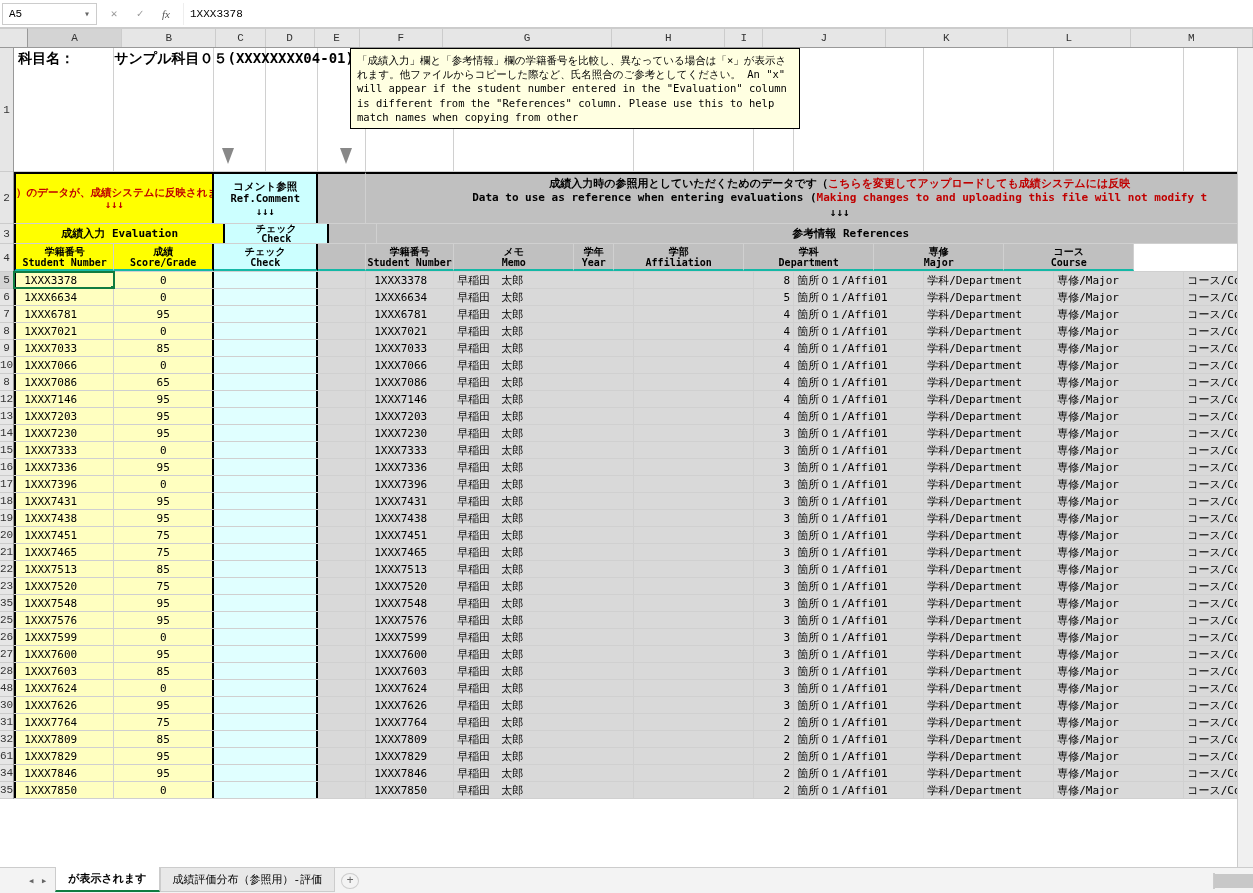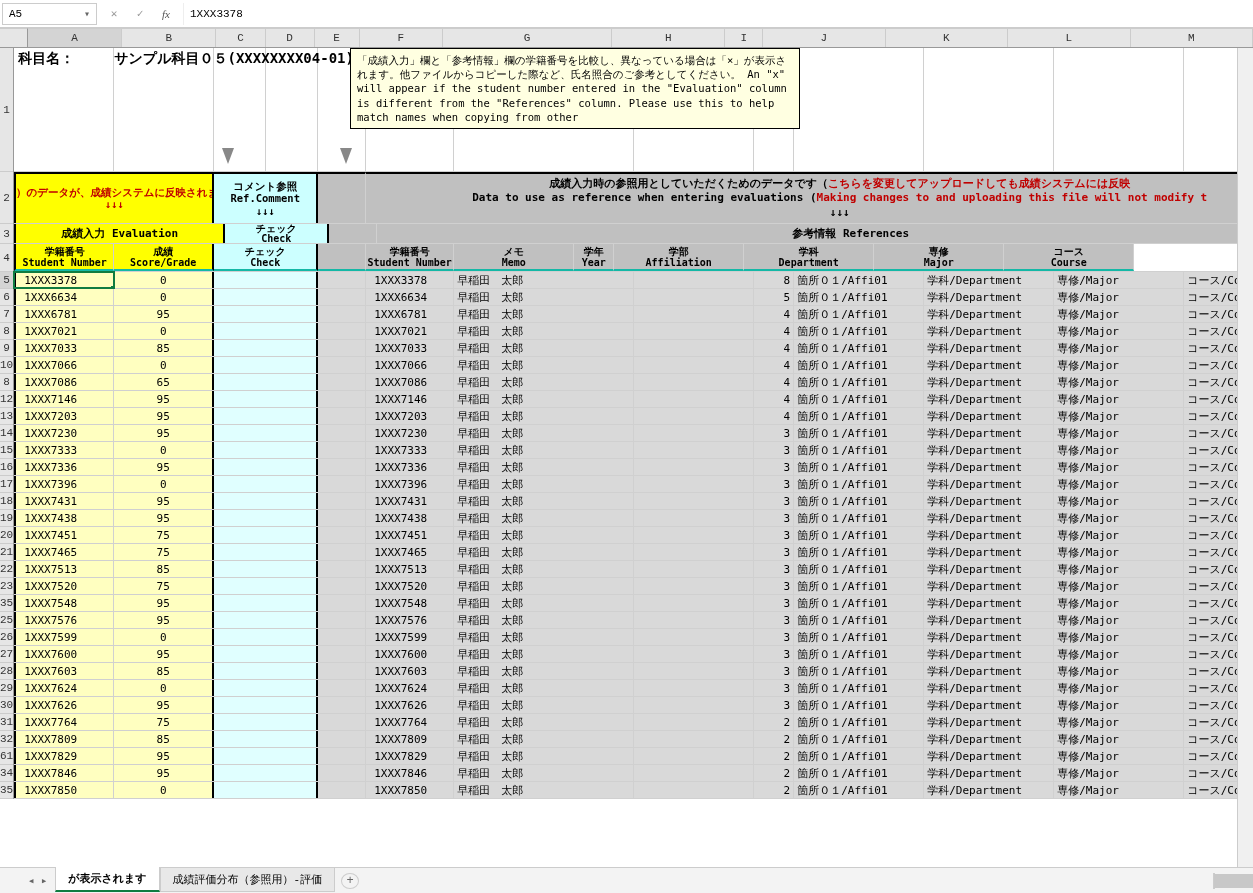--- a/index.html
+++ b/index.html
@@ -136,21 +136,21 @@
         <div class="row-header" style="height: 17px;">19</div>
         <div class="row-header" style="height: 17px; font-family: Liberation Mono, monospace;">20</div>
         <div class="row-header" style="height: 17px;">21</div>
         <div class="row-header" style="height: 17px;">22</div>
         <div class="row-header" style="height: 17px;">23</div>
         <div class="row-header" style="height: 17px;">35</div>
         <div class="row-header" style="height: 17px;">25</div>
         <div class="row-header" style="height: 17px;">26</div>
         <div class="row-header" style="height: 17px;">27</div>
         <div class="row-header" style="height: 17px;">28</div>
-        <div class="row-header" style="height: 17px;">29</div>
+        <div class="row-header" style="height: 17px;">48</div>
         <div class="row-header" style="height: 17px;">30</div>
         <div class="row-header" style="height: 17px;">31</div>
         <div class="row-header" style="height: 17px;">32</div>
         <div class="row-header" style="height: 17px;">61</div>
         <div class="row-header" style="height: 17px;">34</div>
         <div class="row-header" style="height: 17px;">35</div>
       </div>
     <div class="cells" id="cells">
         <div class="row" style="height: 124px;">
           <div class="cell cA" style="position: relative;">

